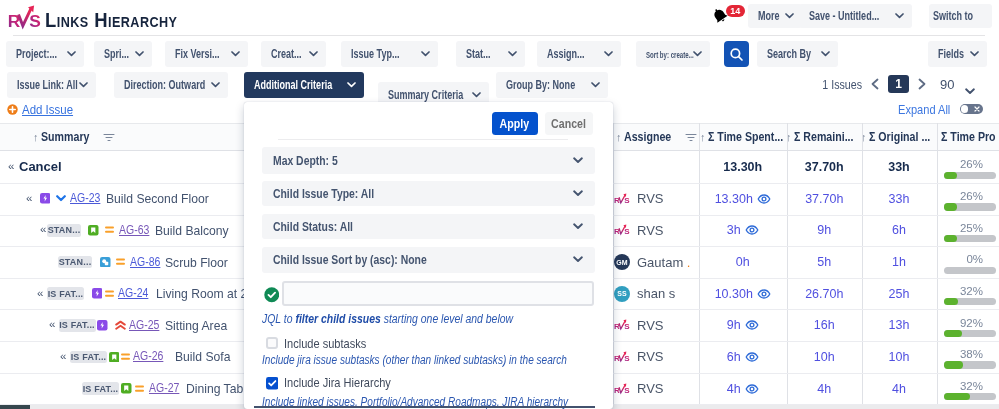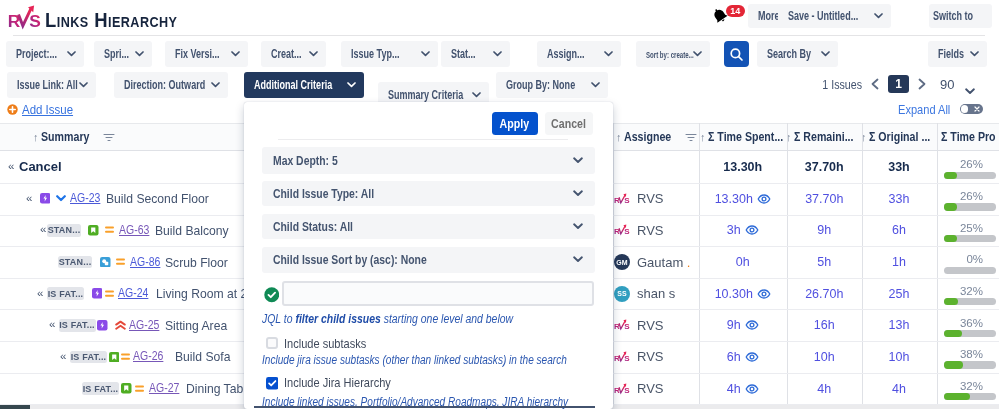--- a/index.html
+++ b/index.html
@@ -57,21 +57,21 @@
 <rect x="10.2" y="1.2" width="1.8" height="2.4" fill="#000"></rect>
 </g>
   </svg>
 <div class="ab" style="left:726px;top:4.5px;width:18.5px;height:12.5px;background:#e32636;border-radius:7px;color:#fff;font-size:9px;font-weight:bold;display:flex;align-items:center;justify-content:center">14</div>
 <div class="btn" style="left:748px;top:4px;width:54px;height:24px">
     <span class="bt">More</span>
     <svg class="chv" width="9" height="6" viewBox="0 0 9 6">
       <path d="M1 1l3.5 3.3L8 1" fill="none" stroke="#42526e" stroke-width="1.7" stroke-linecap="round" stroke-linejoin="round"></path>
     </svg>
   </div>
-<div class="btn" style="left:778px;top:4px;width:113px;height:24px">
+<div class="btn" style="left:799px;top:4px;width:113px;height:24px">
     <span class="bt">Save - Untitled...</span>
     <svg class="chv" width="9" height="6" viewBox="0 0 9 6">
       <path d="M1 1l3.5 3.3L8 1" fill="none" stroke="#42526e" stroke-width="1.7" stroke-linecap="round" stroke-linejoin="round"></path>
     </svg>
   </div>
 <div class="btn c" style="left:929px;top:4px;width:62.5px;height:24px">
     <span class="bt">Switch to</span>
   </div>
 <div class="ab" style="left:13px;top:35px;width:972px;height:1px;background:#e4e4e6"></div>
 <div class="btn" style="left:6px;top:41px;width:78px;height:26px">
@@ -97,21 +97,21 @@
     <svg class="chv" width="9" height="6" viewBox="0 0 9 6">
       <path d="M1 1l3.5 3.3L8 1" fill="none" stroke="#42526e" stroke-width="1.7" stroke-linecap="round" stroke-linejoin="round"></path>
     </svg>
   </div>
 <div class="btn" style="left:341px;top:41px;width:97px;height:26px">
     <span class="bt">Issue Typ...</span>
     <svg class="chv" width="9" height="6" viewBox="0 0 9 6">
       <path d="M1 1l3.5 3.3L8 1" fill="none" stroke="#42526e" stroke-width="1.7" stroke-linecap="round" stroke-linejoin="round"></path>
     </svg>
   </div>
-<div class="btn" style="left:441px;top:41px;width:68.5px;height:26px">
+<div class="btn" style="left:456px;top:41px;width:68.5px;height:26px">
     <span class="bt">Stat...</span>
     <svg class="chv" width="9" height="6" viewBox="0 0 9 6">
       <path d="M1 1l3.5 3.3L8 1" fill="none" stroke="#42526e" stroke-width="1.7" stroke-linecap="round" stroke-linejoin="round"></path>
     </svg>
   </div>
 <div class="btn" style="left:537px;top:41px;width:84px;height:26px">
     <span class="bt">Assign...</span>
     <svg class="chv" width="9" height="6" viewBox="0 0 9 6">
       <path d="M1 1l3.5 3.3L8 1" fill="none" stroke="#42526e" stroke-width="1.7" stroke-linecap="round" stroke-linejoin="round"></path>
     </svg>
@@ -396,21 +396,21 @@
 <div class="cell tval" style="left:861.5px;top:277.8px;width:75px;height:31.65px">25h</div>
 <div class="pct" style="left:933px;top:284.8px;width:50px">32%</div>
 <div class="ab" style="left:943.5px;top:298.1px;width:52.5px;height:7.4px;background:#c4c6ca;border-radius:3.7px"></div>
 <div class="ab" style="left:943.5px;top:298.1px;width:14.7px;height:7.4px;background:#5cb22e;border-radius:3.7px"></div>
 <div class="cell tval" style="left:698.5px;top:309.5px;width:88.5px;height:31.65px">9h<svg width="14" height="10" viewBox="0 0 14 10" style="margin-left:4px">
       <path d="M1.2 5 C2.8 2 5 1 7 1 C9 1 11.2 2 12.8 5 C11.2 8 9 9 7 9 C5 9 2.8 8 1.2 5 Z" fill="none" stroke="#2e6bd8" stroke-width="1.3"></path>
       <circle cx="7" cy="5" r="1.9" fill="none" stroke="#2e6bd8" stroke-width="1.3"></circle>
     </svg></div>
 <div class="cell tval" style="left:787px;top:309.5px;width:74.5px;height:31.65px">16h</div>
 <div class="cell tval" style="left:861.5px;top:309.5px;width:75px;height:31.65px">13h</div>
-<div class="pct" style="left:933px;top:316.5px;width:50px">36%</div>
+<div class="pct" style="left:933px;top:316.5px;width:50px">92%</div>
 <div class="ab" style="left:943.5px;top:329.8px;width:52.5px;height:7.4px;background:#c4c6ca;border-radius:3.7px"></div>
 <div class="ab" style="left:943.5px;top:329.8px;width:18.9px;height:7.4px;background:#5cb22e;border-radius:3.7px"></div>
 <div class="cell tval" style="left:698.5px;top:341.1px;width:88.5px;height:31.65px">6h<svg width="14" height="10" viewBox="0 0 14 10" style="margin-left:4px">
       <path d="M1.2 5 C2.8 2 5 1 7 1 C9 1 11.2 2 12.8 5 C11.2 8 9 9 7 9 C5 9 2.8 8 1.2 5 Z" fill="none" stroke="#2e6bd8" stroke-width="1.3"></path>
       <circle cx="7" cy="5" r="1.9" fill="none" stroke="#2e6bd8" stroke-width="1.3"></circle>
     </svg></div>
 <div class="cell tval" style="left:787px;top:341.1px;width:74.5px;height:31.65px">10h</div>
 <div class="cell tval" style="left:861.5px;top:341.1px;width:75px;height:31.65px">10h</div>
 <div class="pct" style="left:933px;top:348.1px;width:50px">38%</div>
 <div class="ab" style="left:943.5px;top:361.40000000000003px;width:52.5px;height:7.4px;background:#c4c6ca;border-radius:3.7px"></div>

